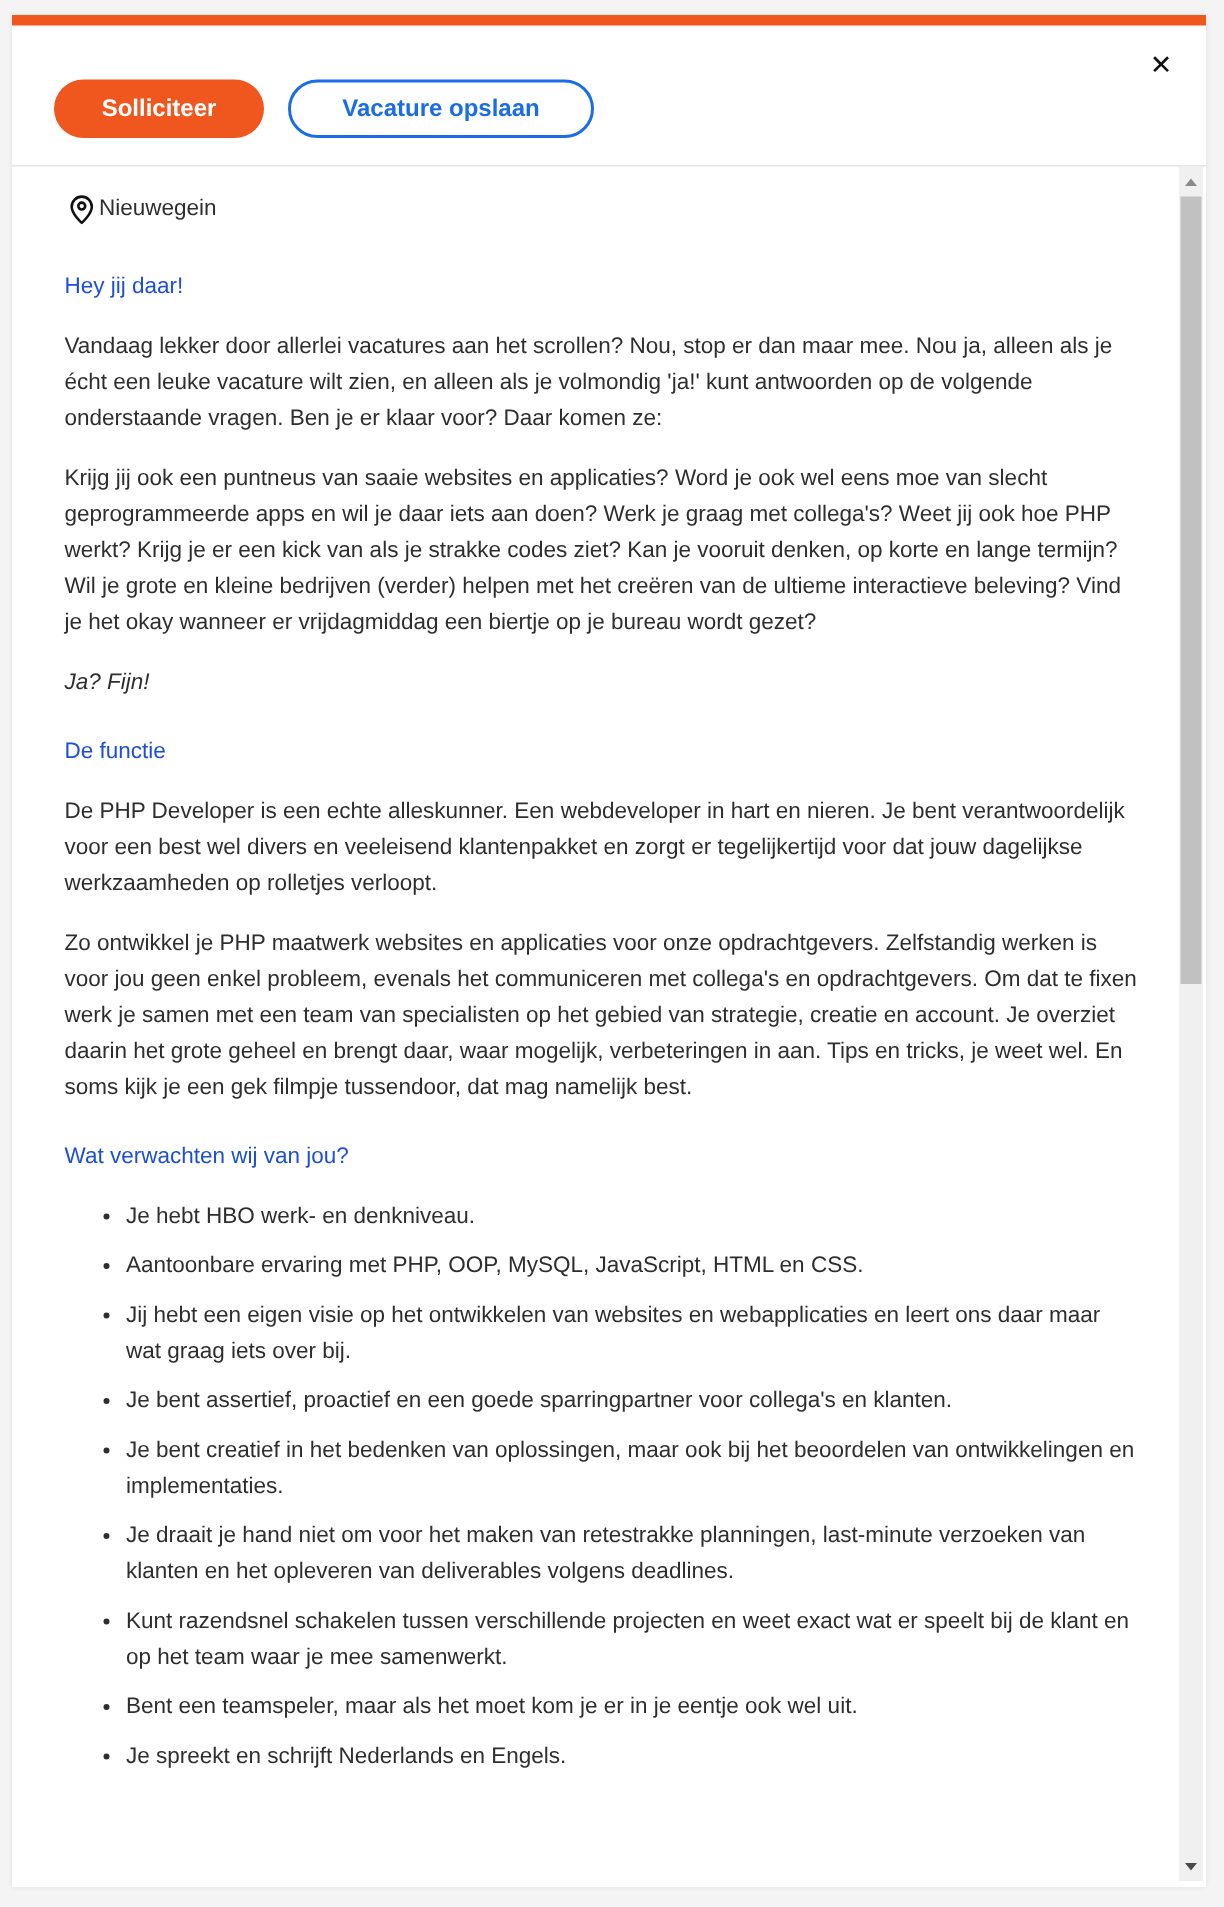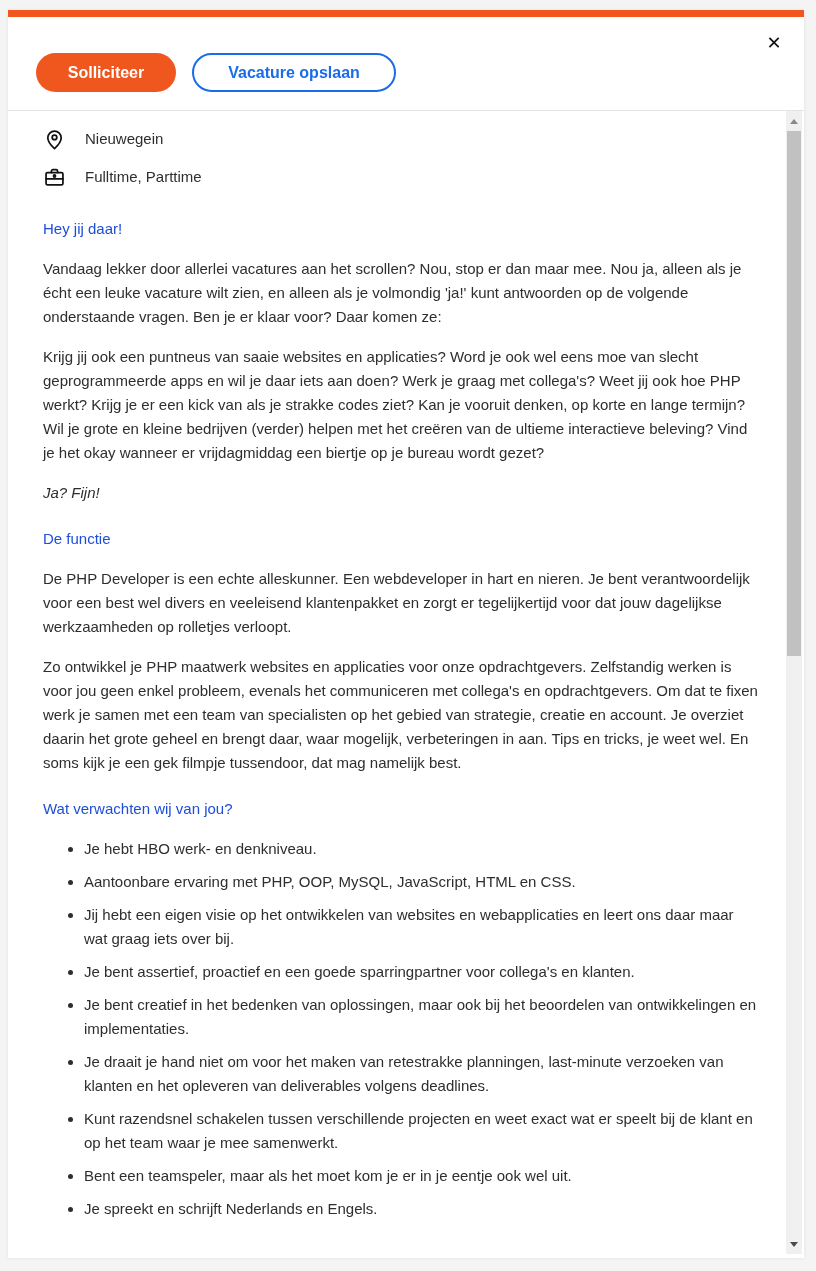--- a/index.html
+++ b/index.html
@@ -87,21 +87,20 @@
     padding: 16px 24px 16px 35px;
     overflow: hidden;
     color: #2e2e2e;
     font-size: 15px;
     line-height: 24px;
   }
   
   .meta-row {
     display: flex;
     align-items: center;
-    gap: 19px;
     margin-bottom: 14px;
   }
   .meta-icon {
     width: 23px; height: 23px;
     color: #111;
     flex: 0 0 auto;
     display: flex; align-items: center; justify-content: center;
   }
   .meta-icon svg { width: 23px; height: 23px; }
   .meta-text { font-size: 15px; color: #2e2e2e; }
@@ -182,31 +181,20 @@
       <div class="meta-row">
         <span class="meta-icon">
           <svg viewBox="0 0 24 24" fill="none" stroke="currentColor" stroke-width="1.8" stroke-linecap="round" stroke-linejoin="round">
             <path d="M12 21.5s-7-6.3-7-11.3a7 7 0 1 1 14 0c0 5-7 11.3-7 11.3z"></path>
             <circle cx="12" cy="9.8" r="2.4"></circle>
           </svg>
         </span>
         <span class="meta-text">Nieuwegein</span>
       </div>
 
-      <div class="meta-row">
-        <span class="meta-icon">
-          <svg viewBox="0 0 24 24" fill="none" stroke="currentColor" stroke-width="1.8" stroke-linecap="round" stroke-linejoin="round">
-            <rect x="3.2" y="6.8" width="17.6" height="13" rx="1.6"></rect>
-            <path d="M8.8 6.8V5.3a1.6 1.6 0 0 1 1.6-1.6h3.2a1.6 1.6 0 0 1 1.6 1.6v1.5"></path>
-            <path d="M3.2 13.4h17.6"></path>
-            <circle cx="12" cy="10.4" r="1.1"></circle>
-          </svg>
-        </span>
-        <span class="meta-text">Fulltime, Parttime</span>
-      </div>
 
       <h3 class="first-heading">Hey jij daar!</h3>
       <p>Vandaag lekker door allerlei vacatures aan het scrollen? Nou, stop er dan maar mee. Nou ja, alleen als je écht een leuke vacature wilt zien, en alleen als je volmondig 'ja!' kunt antwoorden op de volgende onderstaande vragen. Ben je er klaar voor? Daar komen ze:</p>
       <p>Krijg jij ook een puntneus van saaie websites en applicaties? Word je ook wel eens moe van slecht geprogrammeerde apps en wil je daar iets aan doen? Werk je graag met collega's? Weet jij ook hoe PHP werkt? Krijg je er een kick van als je strakke codes ziet? Kan je vooruit denken, op korte en lange termijn? Wil je grote en kleine bedrijven (verder) helpen met het creëren van de ultieme interactieve beleving? Vind je het okay wanneer er vrijdagmiddag een biertje op je bureau wordt gezet?</p>
       <p class="italic">Ja? Fijn!</p>
 
       <h3>De functie</h3>
       <p>De PHP Developer is een echte alleskunner. Een webdeveloper in hart en nieren. Je bent verantwoordelijk voor een best wel divers en veeleisend klantenpakket en zorgt er tegelijkertijd voor dat jouw dagelijkse werkzaamheden op rolletjes verloopt.</p>
       <p>Zo ontwikkel je PHP maatwerk websites en applicaties voor onze opdrachtgevers. Zelfstandig werken is voor jou geen enkel probleem, evenals het communiceren met collega's en opdrachtgevers. Om dat te fixen werk je samen met een team van specialisten op het gebied van strategie, creatie en account. Je overziet daarin het grote geheel en brengt daar, waar mogelijk, verbeteringen in aan. Tips en tricks, je weet wel. En soms kijk je een gek filmpje tussendoor, dat mag namelijk best.</p>
 

